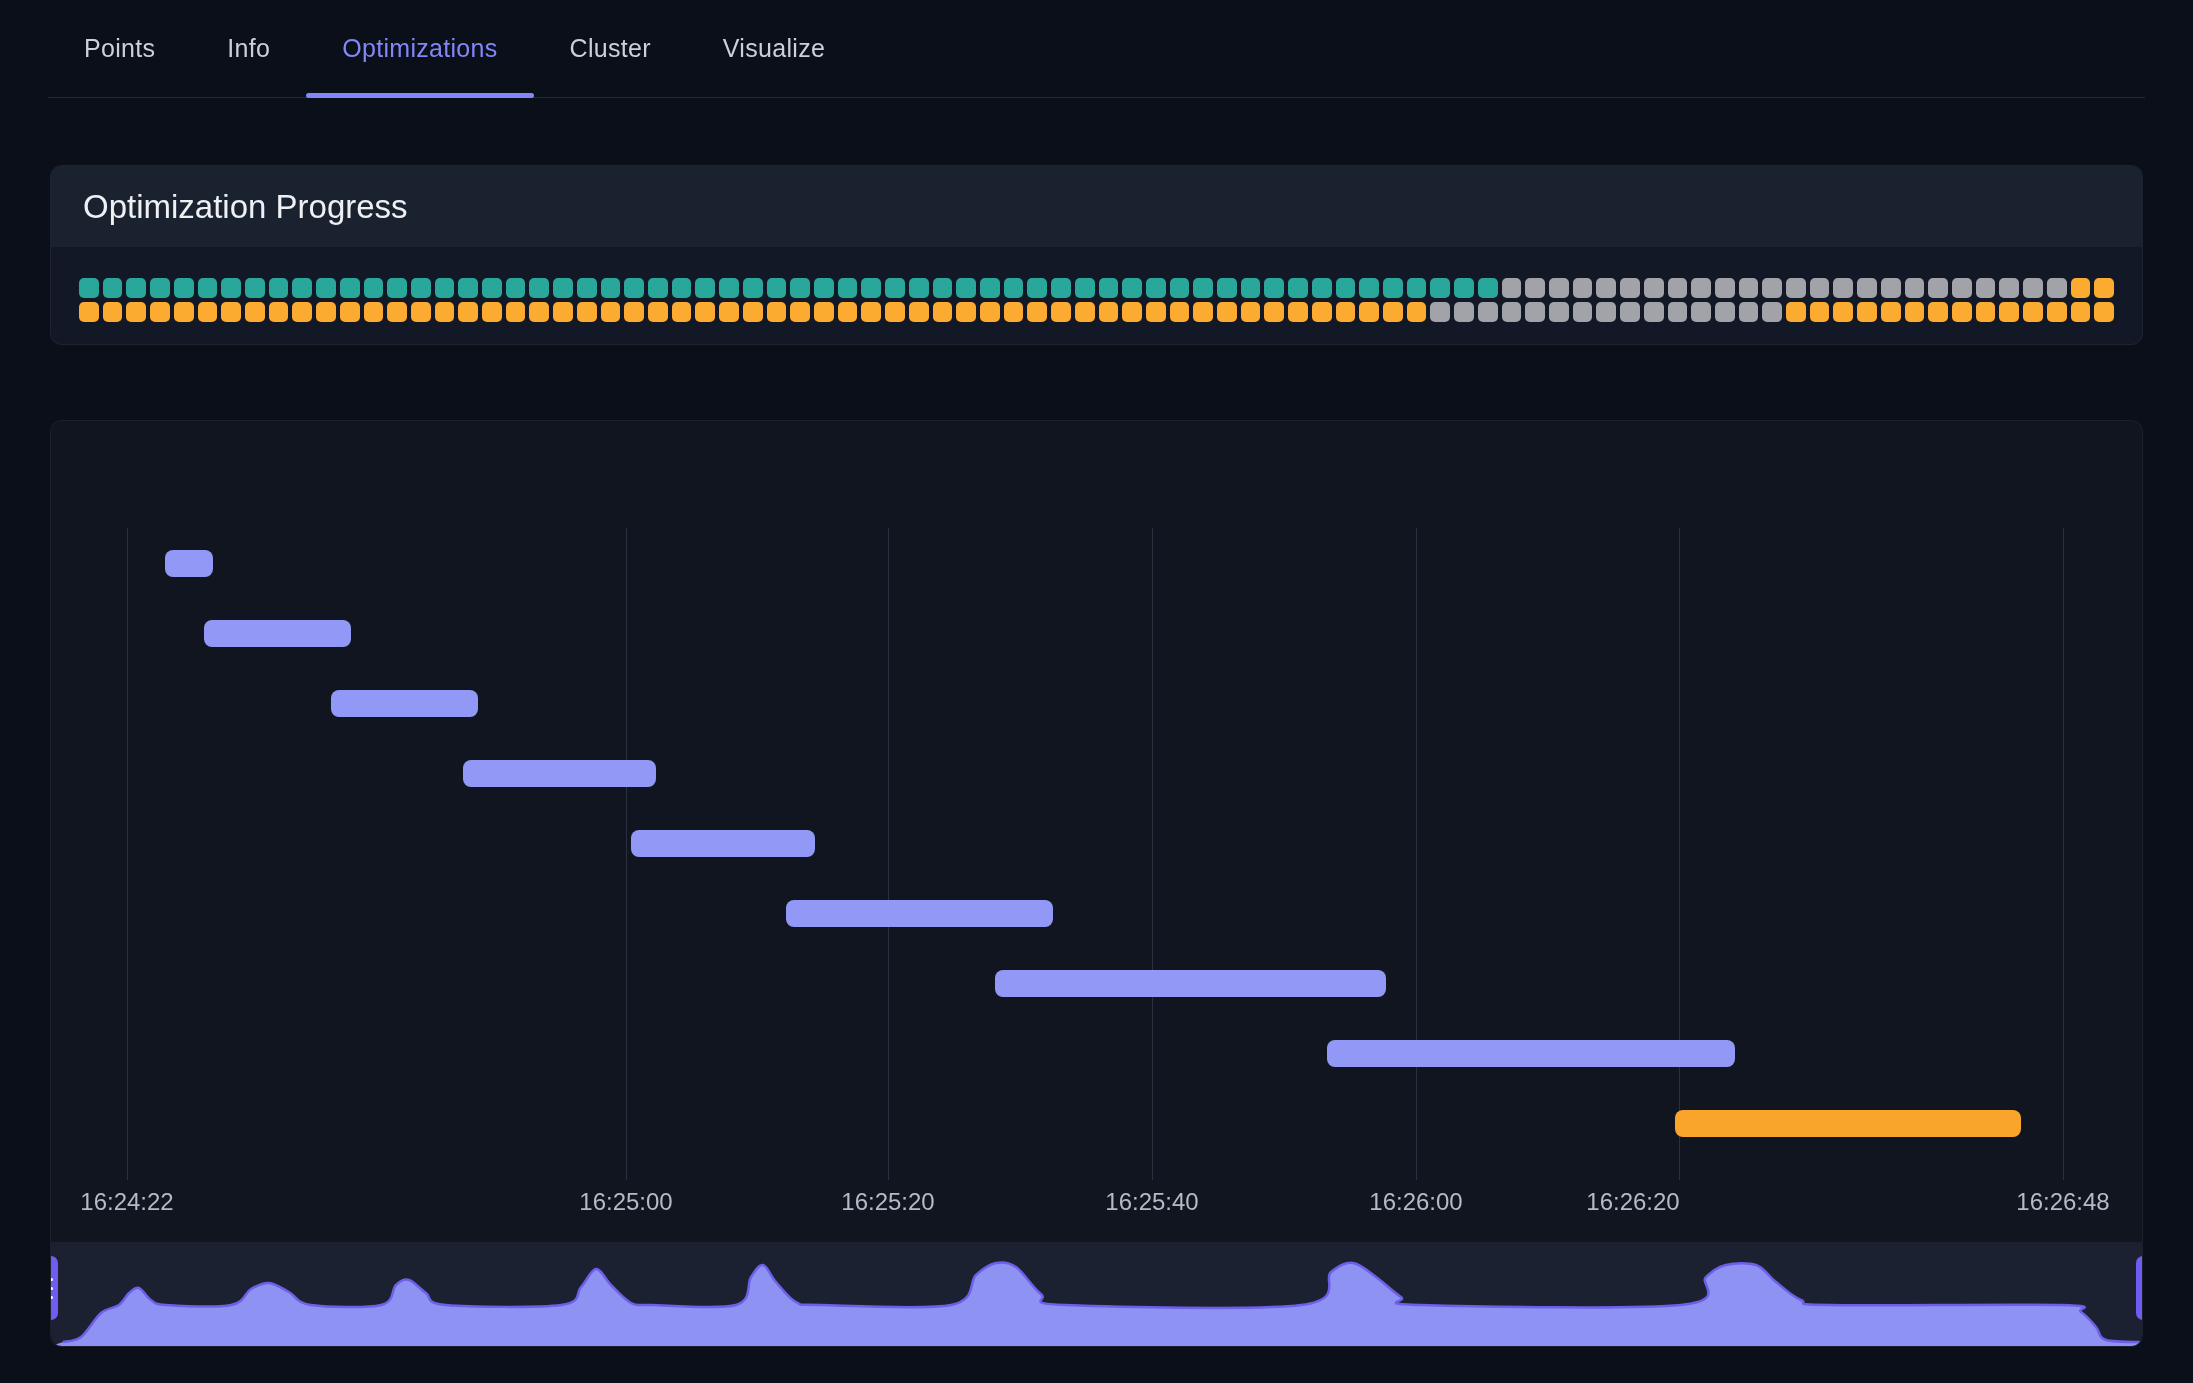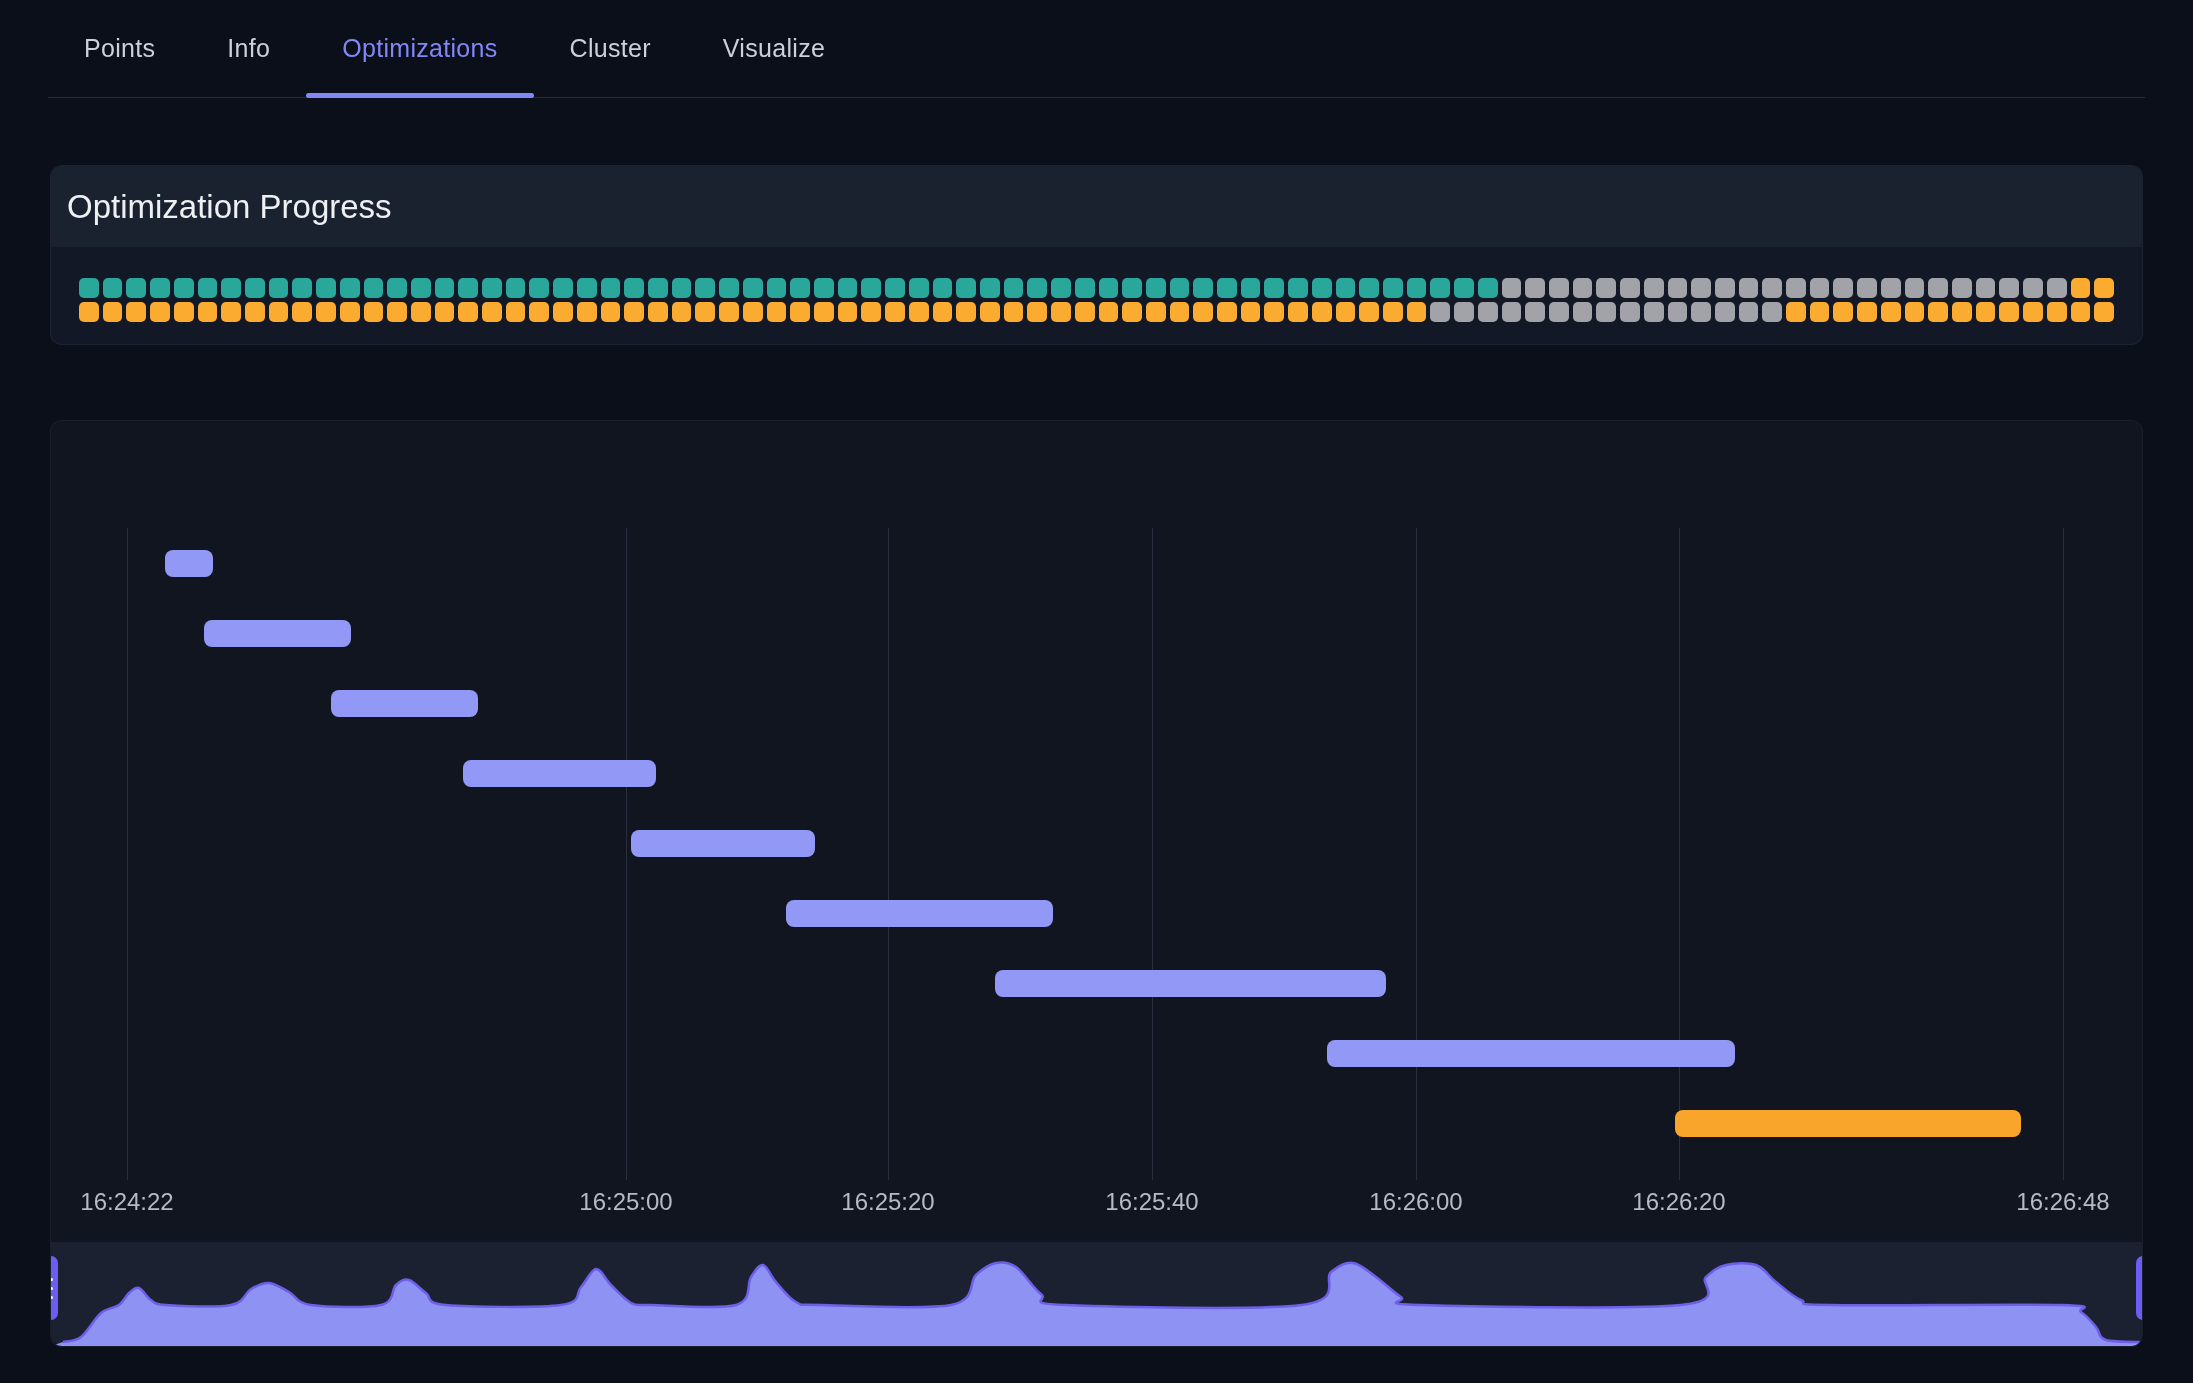--- a/index.html
+++ b/index.html
@@ -24,21 +24,21 @@
     position:absolute;left:0;right:0;bottom:-1px;height:5px;border-radius:3px;
     background:#8287f8;
   }
   
   .card{
     position:absolute;left:50px;width:2093px;border-radius:12px;
     border:1px solid rgba(255,255,255,0.05);box-sizing:border-box;overflow:hidden;
   }
   .card-header{
     display:flex;align-items:center;background:#1a2230;
-    padding:0 16px;box-sizing:border-box;justify-content:space-between;
+    padding:0 32px;box-sizing:border-box;justify-content:space-between;
   }
   .card-title{font-size:33px;font-weight:500;color:#eef0f4;}
   #progress-card{top:165px;height:180px;background:#121826;}
   #progress-card .card-header{height:81px;}
   #timeline-card{top:420px;height:927px;background:#10151f;}
   #timeline-card .card-header{height:85px;}
   
   .squares-wrap{padding:31px 28px 0 28px;display:flex;flex-direction:column;gap:4px;}
   .sq-row{display:grid;grid-template-columns:repeat(86,1fr);gap:4px;height:20px;}
   .sq{border-radius:5px;height:20px;}
@@ -299,21 +299,21 @@
     <div class="axis-label" style="left: 76px;">16:24:22</div>
     <div class="gridline" style="left: 575px;"></div>
     <div class="axis-label" style="left: 575px;">16:25:00</div>
     <div class="gridline" style="left: 837px;"></div>
     <div class="axis-label" style="left: 837px;">16:25:20</div>
     <div class="gridline" style="left: 1101px;"></div>
     <div class="axis-label" style="left: 1101px;">16:25:40</div>
     <div class="gridline" style="left: 1365px;"></div>
     <div class="axis-label" style="left: 1365px;">16:26:00</div>
     <div class="gridline" style="left: 1628px;"></div>
-    <div class="axis-label" style="left: 1628px;">16:26:20</div>
+    <div class="axis-label" style="left: 1582px;">16:26:20</div>
     <div class="gridline" style="left: 2012px;"></div>
     <div class="axis-label" style="left: 2012px;">16:26:48</div>
     <div class="gantt-bar" style="left: 114px; top: 129px; width: 48px; background: rgb(146, 152, 245);"></div>
     <div class="gantt-bar" style="left: 153px; top: 199px; width: 147px; background: rgb(146, 152, 245);"></div>
     <div class="gantt-bar" style="left: 280px; top: 269px; width: 147px; background: rgb(146, 152, 245);"></div>
     <div class="gantt-bar" style="left: 412px; top: 339px; width: 193px; background: rgb(146, 152, 245);"></div>
     <div class="gantt-bar" style="left: 580px; top: 409px; width: 184px; background: rgb(146, 152, 245);"></div>
     <div class="gantt-bar" style="left: 735px; top: 479px; width: 267px; background: rgb(146, 152, 245);"></div>
     <div class="gantt-bar" style="left: 944px; top: 549px; width: 391px; background: rgb(146, 152, 245);"></div>
     <div class="gantt-bar" style="left: 1276px; top: 619px; width: 408px; background: rgb(146, 152, 245);"></div>

